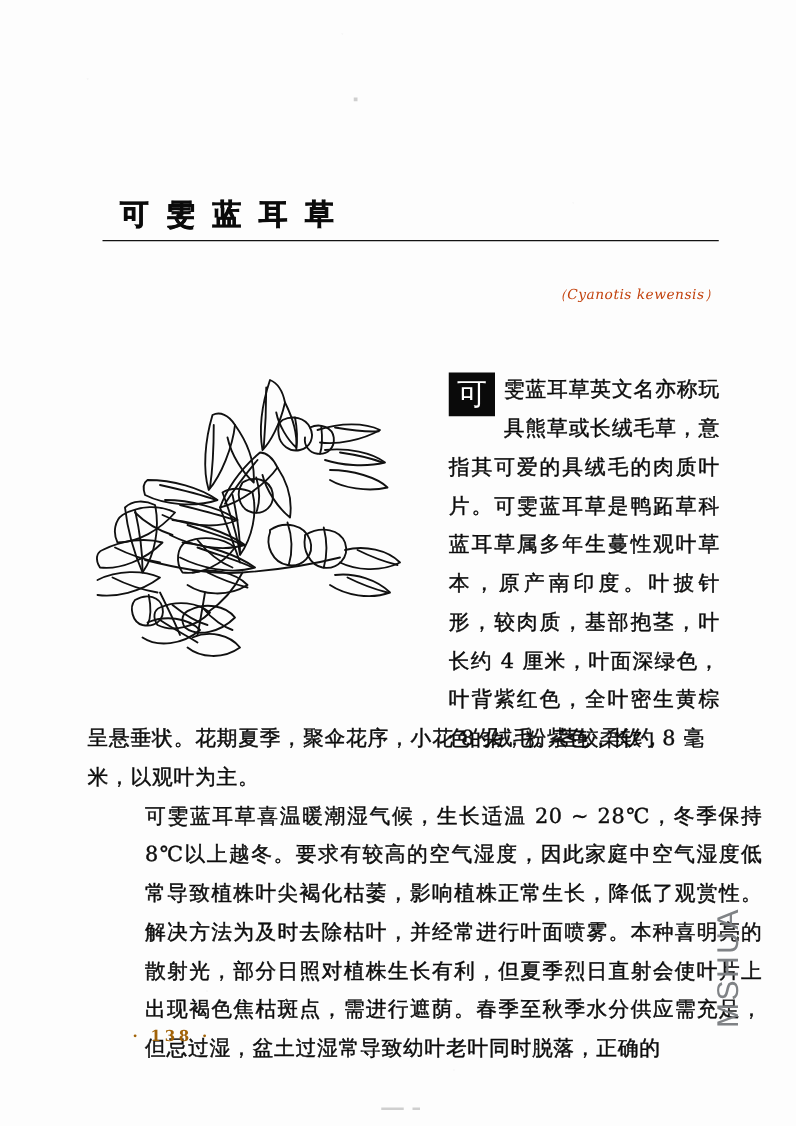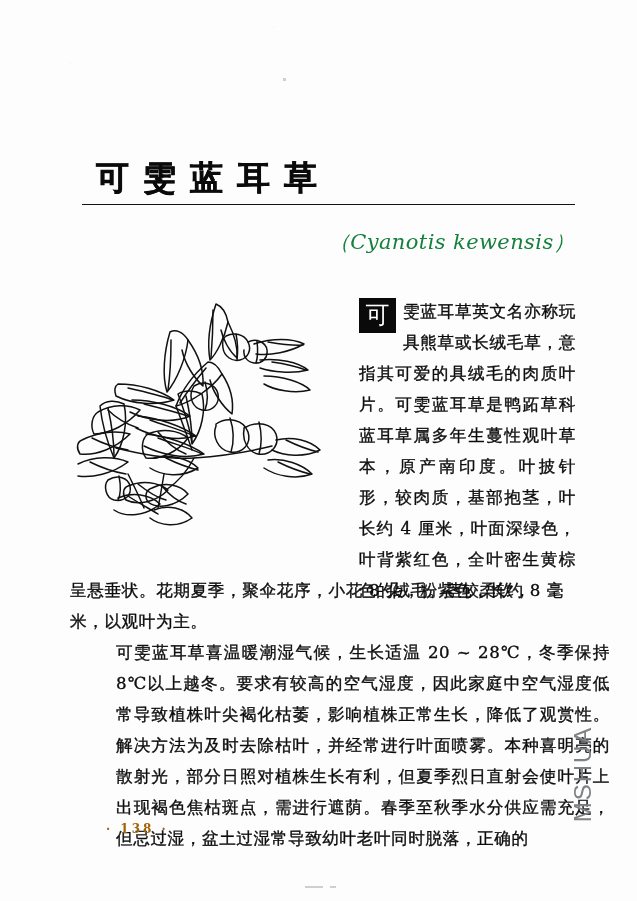--- a/index.html
+++ b/index.html
@@ -38,21 +38,21 @@
   
   #title-block {
     position: absolute;
     left: 82px;
     top: 158px;
     width: 494px;
   }
   #doc-title {
     font-family: "DejaVu Serif", "Liberation Serif", serif;
     font-weight: bold;
-    font-size: 33px;
+    font-size: 23px;
     letter-spacing: 14px;
     color: #0b0b0b;
     line-height: 1.22;
     margin: 0 0 0 14px;
     white-space: nowrap;
     -webkit-text-stroke: 0.5px #0b0b0b;
   }
   #title-rule {
     margin-top: 6px;
     height: 0;
@@ -60,22 +60,22 @@
     width: 493px;
   }
 
   
   #latin-name {
     position: absolute;
     right: 62px;
     top: 228px;
     font-family: "DejaVu Serif", "Liberation Serif", serif;
     font-style: italic;
-    font-size: 21px;
-    color: #15803d;
+    font-size: 11px;
+    color: #c2410c;
     letter-spacing: 0.4px;
     white-space: nowrap;
   }
 
   
   #illustration {
     position: absolute;
     left: 58px;
     top: 288px;
     width: 288px;

